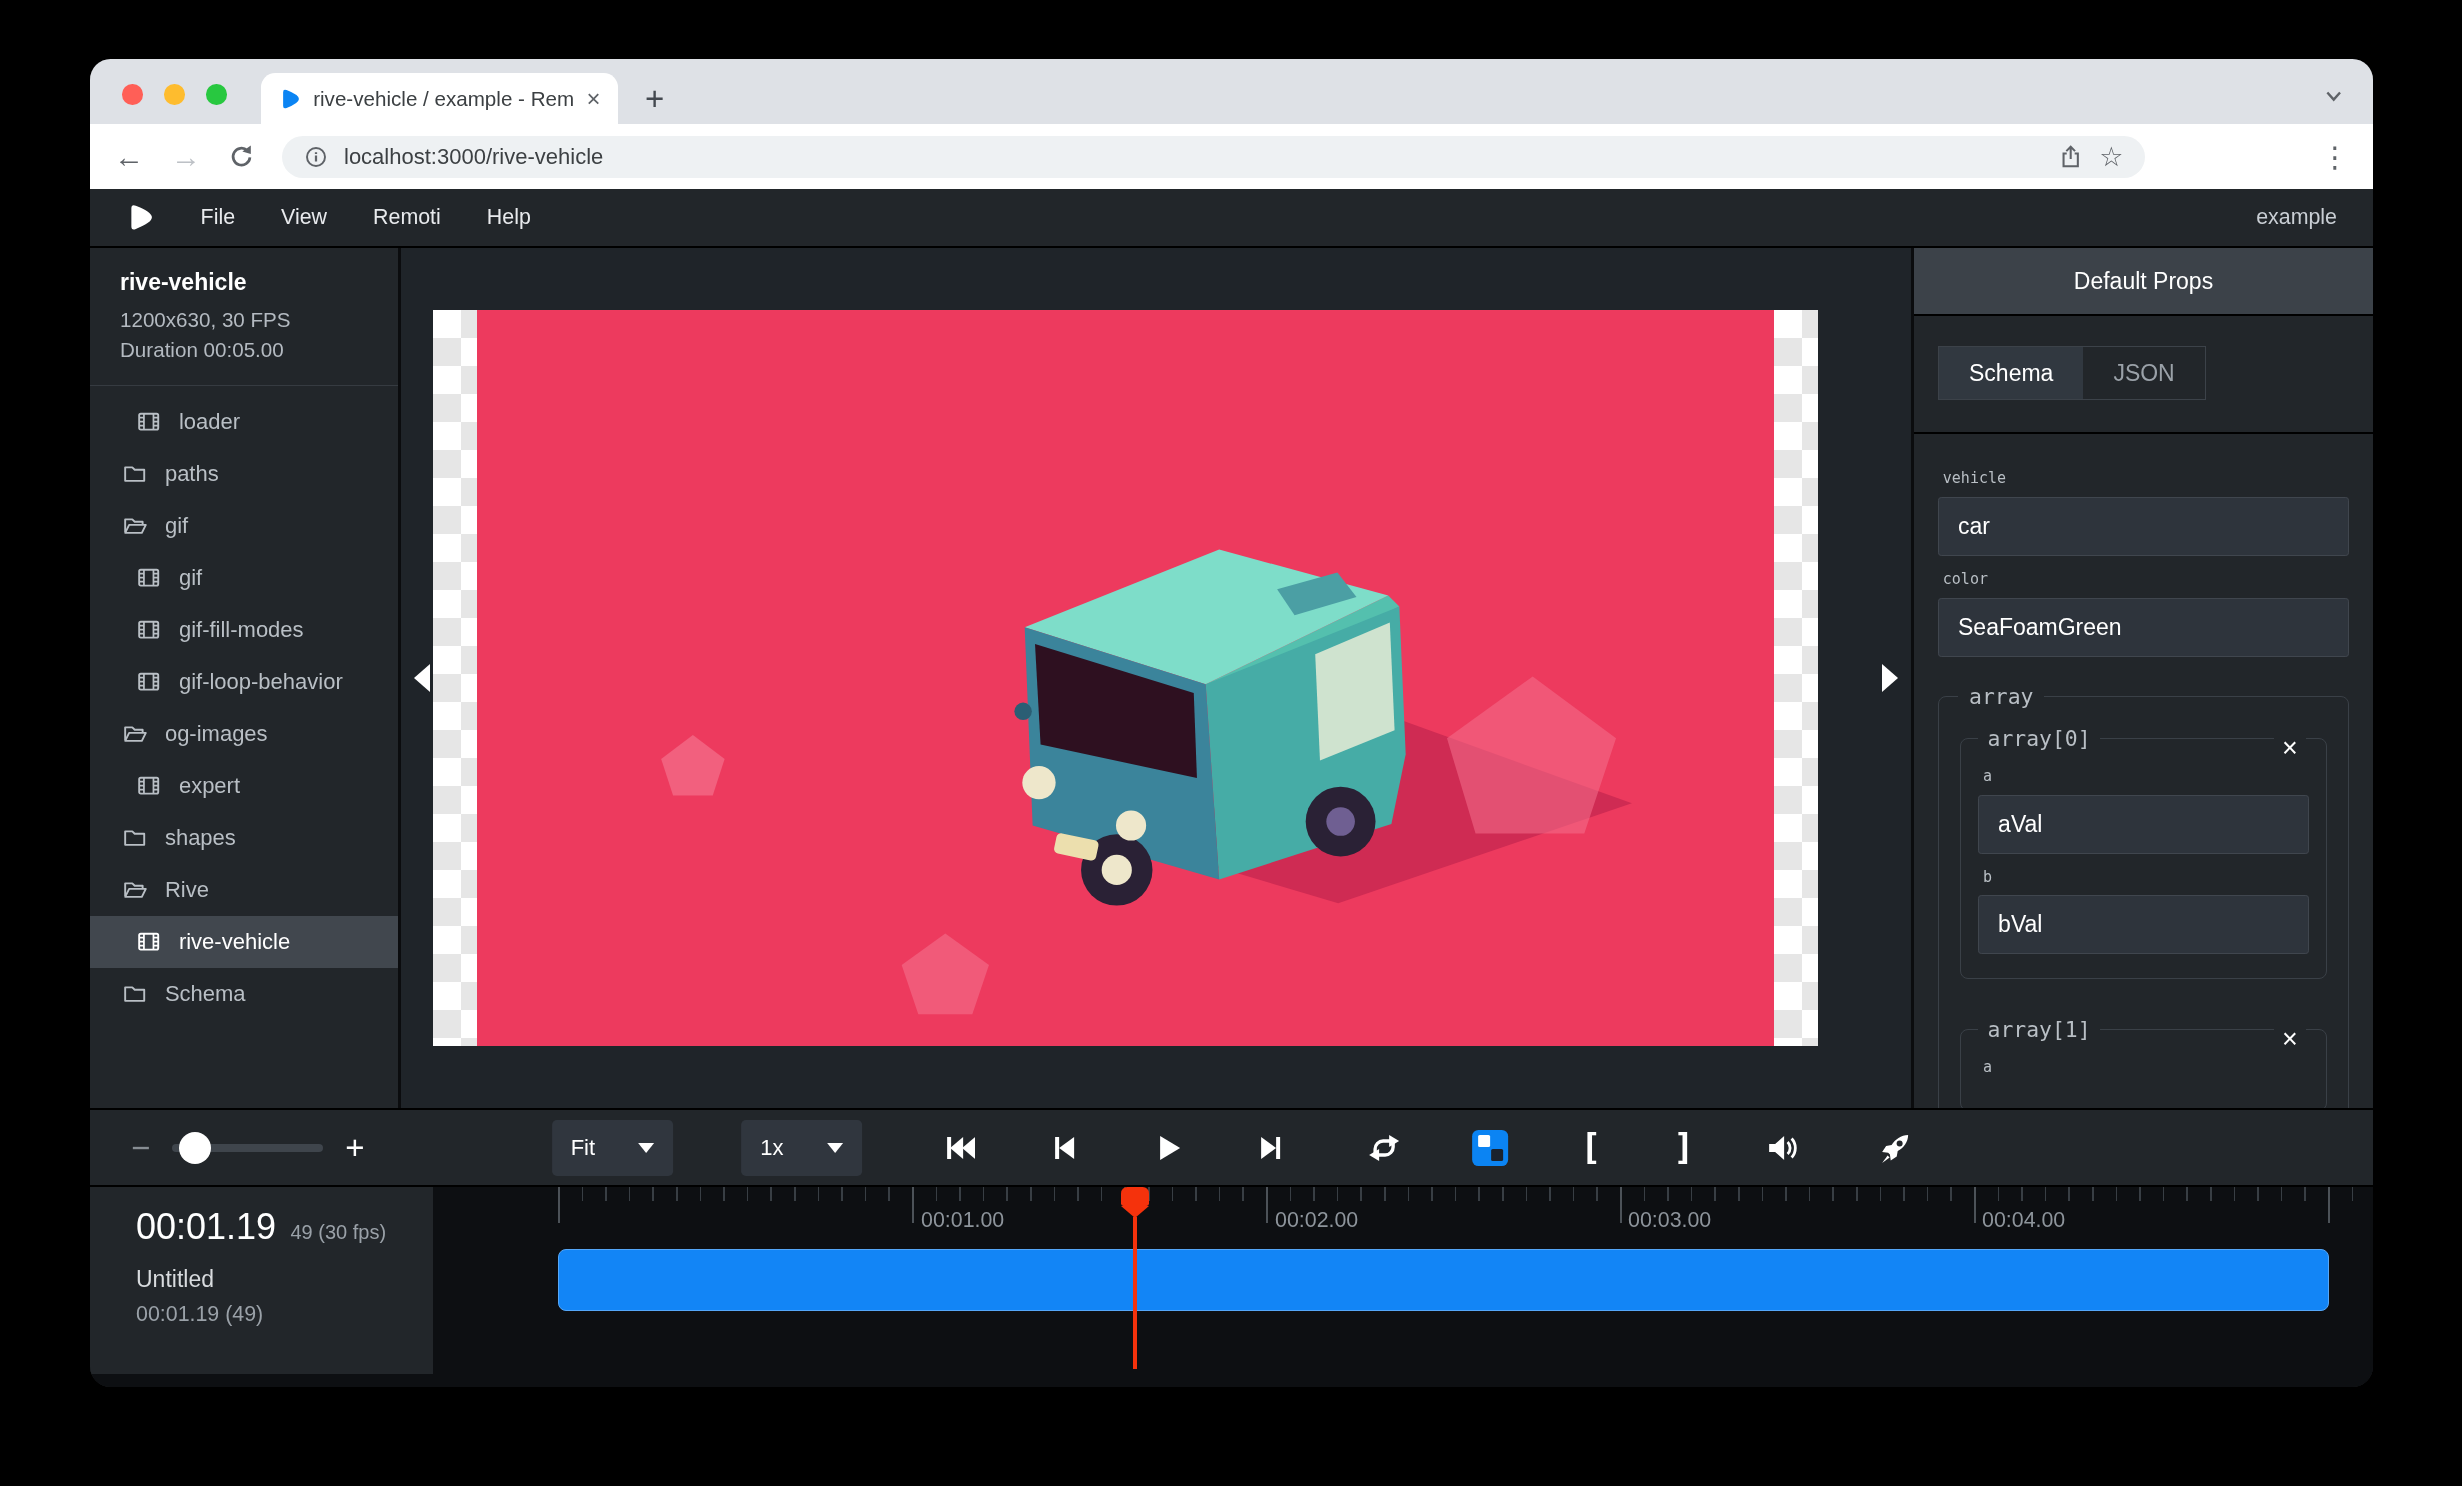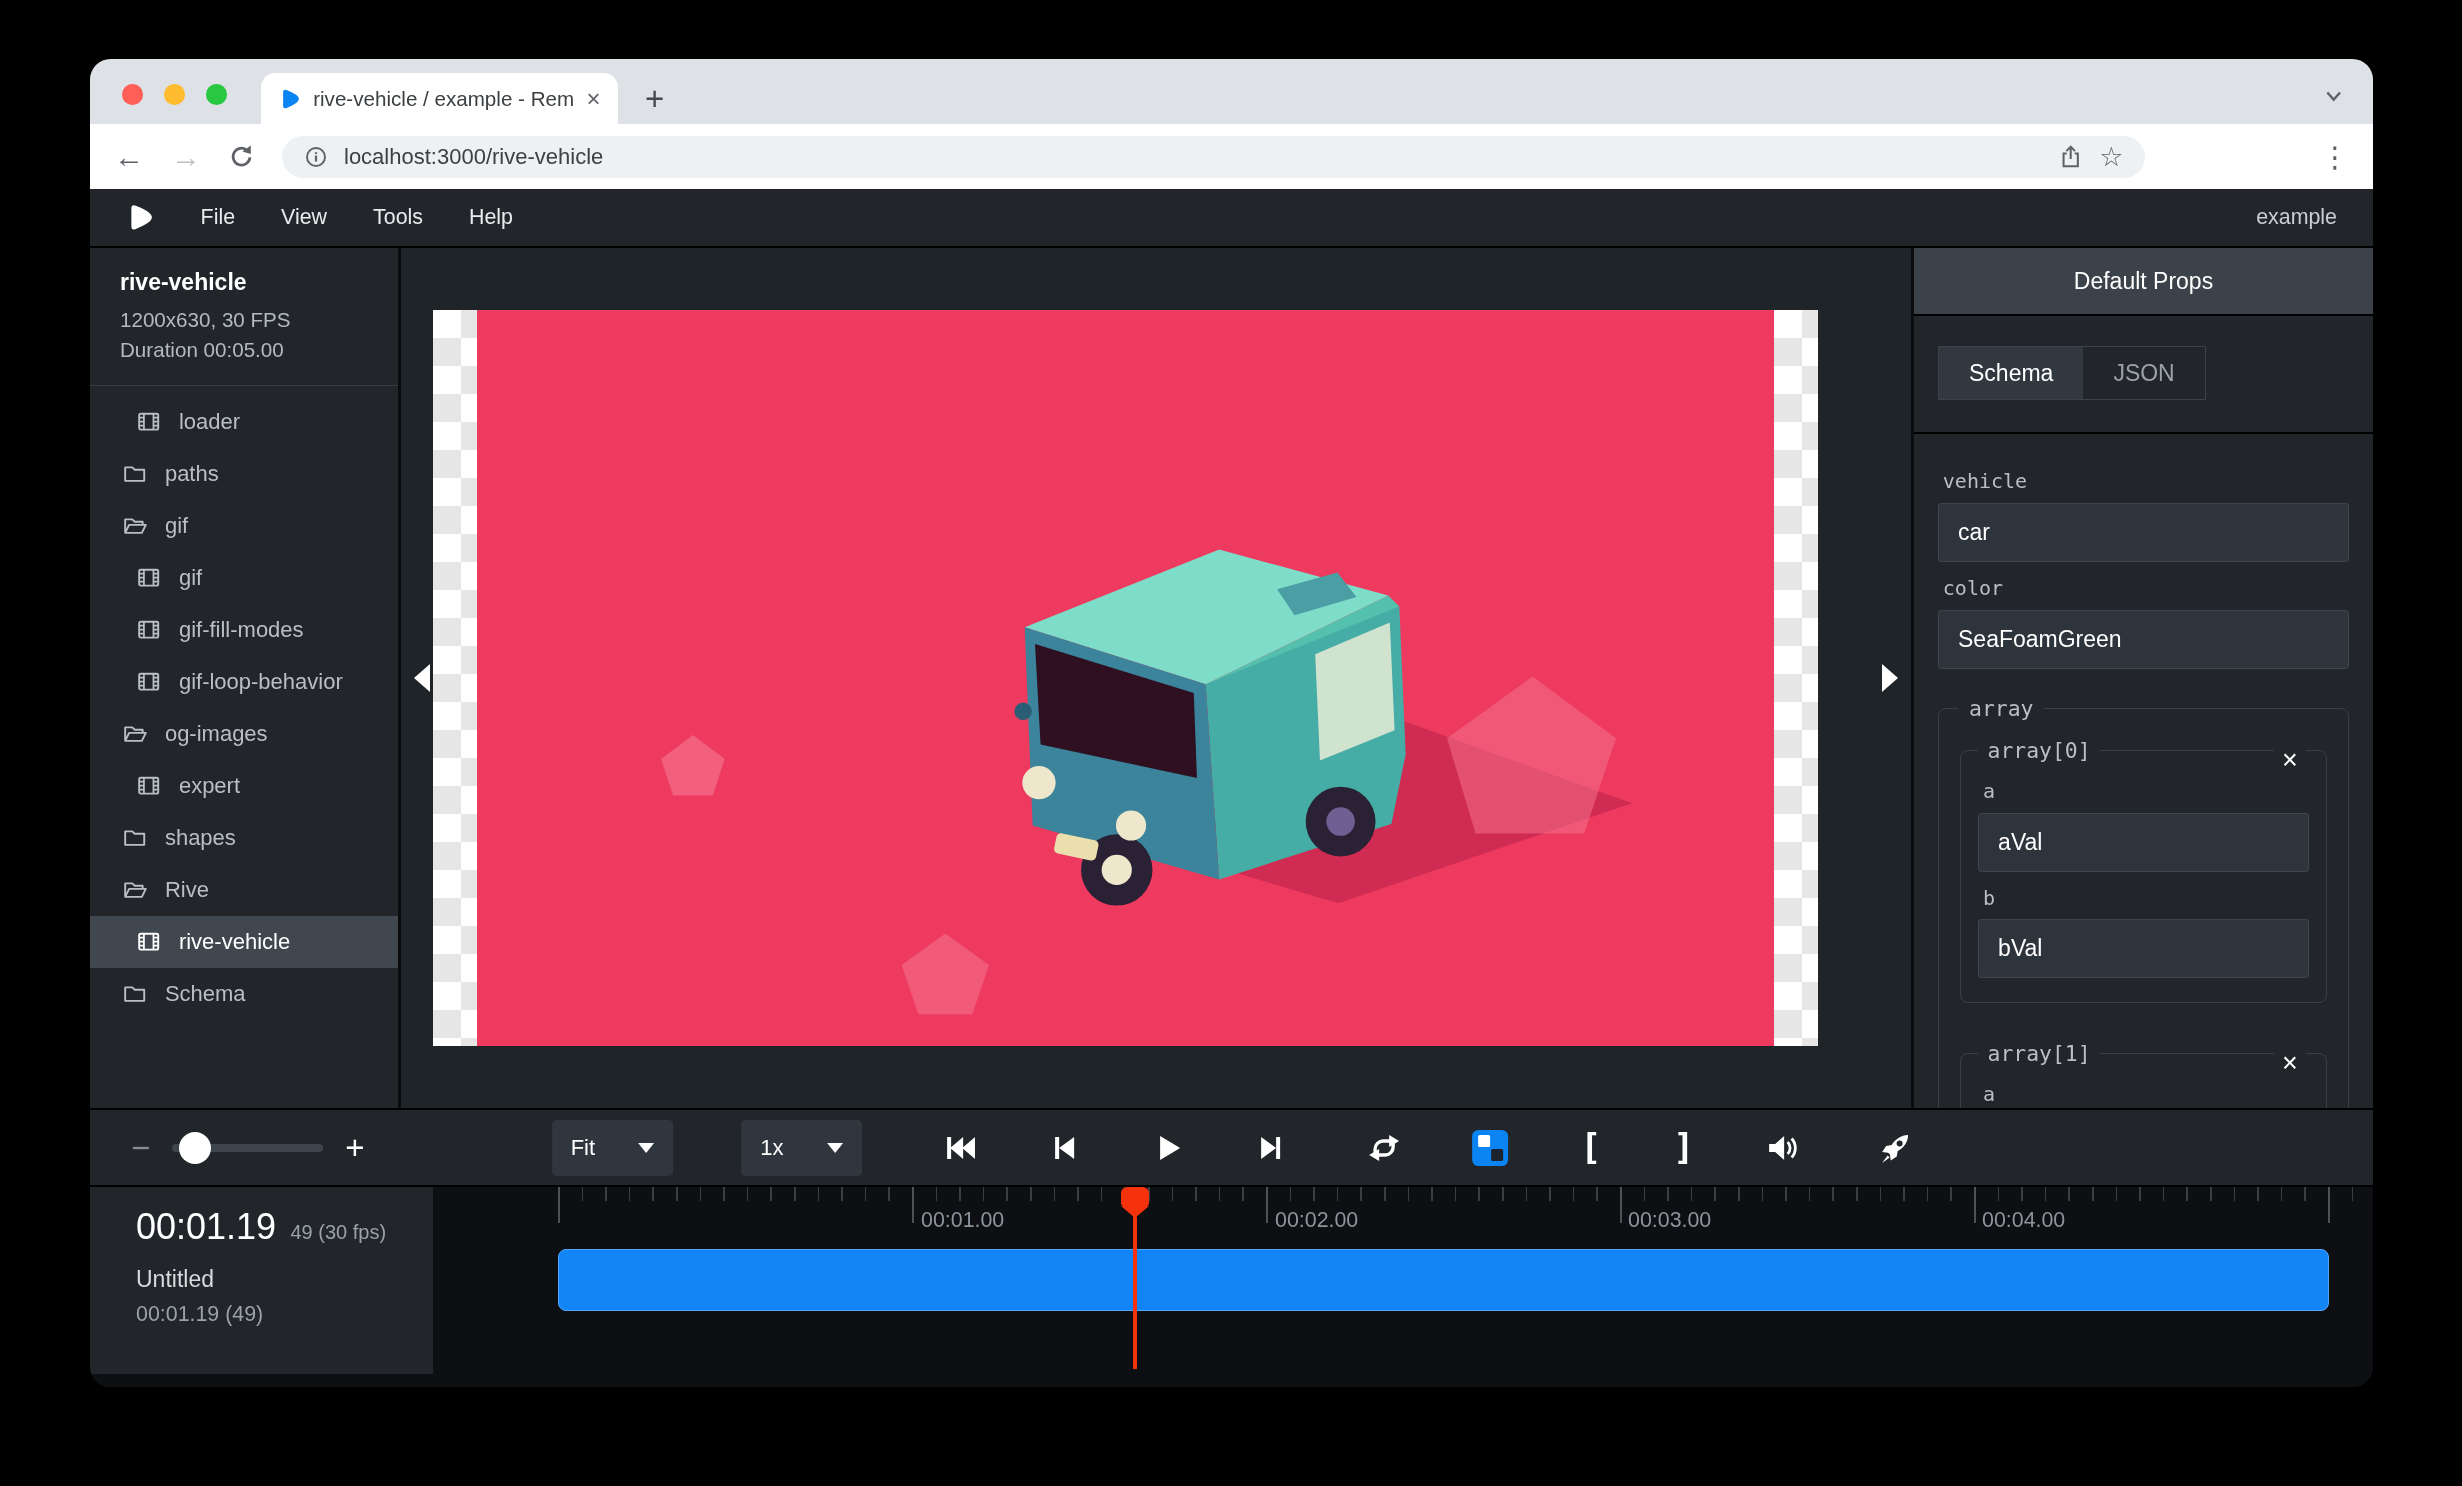--- a/index.html
+++ b/index.html
@@ -66,21 +66,21 @@
   .rightpanel { width:462px; flex:none; background:#22262a; border-left:3.2px solid #0b0c0e;
     display:flex; flex-direction:column; overflow:hidden; }
   .rtabs { height:68px; flex:none; display:flex; border-bottom:2.4px solid #000; }
   .rtab { flex:1; display:flex; align-items:center; justify-content:center; font-size:23px; color:#a9b0b7; background:#22262a; }
   .rtab.active { background:#3c4249; color:#fff; }
   .modewrap { padding:30px 24px 32px; border-bottom:2.4px solid #000; flex:none; }
   .mode { display:inline-flex; border:1.6px solid #3c4249; background:#22262a; }
   .mseg { padding:12.7px 30px; font-size:23px; color:#9aa1a8; }
   .mseg.active { background:#313840; color:#fff; }
   .rbody { flex:1; padding:20.6px 24px 0; overflow:hidden; }
-  .flabel { font-family:"DejaVu Sans Mono", monospace; font-size:20px; color:#b9bfc5; margin:14.3px 4.8px 9.5px; }
+  .flabel { font-family:"DejaVu Sans Mono", monospace; font-size:15px; color:#b9bfc5; margin:14.3px 4.8px 9.5px; }
   .finput { display:block; width:100%; height:59px; background:#2e343c; border:1.6px solid #40464e; border-radius:3.2px;
     color:#fff; font-size:23px; padding:0 19px; font-family:"Liberation Sans", sans-serif; outline:none; }
   fieldset.arr { border:1.6px solid #3a4047; border-radius:8px; margin-top:27px; padding:1.6px 19px 24px; }
   fieldset.arr > legend { font-family:"DejaVu Sans Mono", monospace; font-size:21.4px; color:#b9bfc5; padding:0 11px; }
   fieldset.arritem { position:relative; border:1.6px solid #3a4047; border-radius:8px; margin:16px 1.6px 0; padding:1.6px 17.5px 24px; }
   fieldset.arritem + fieldset.arritem { margin-top:38px; }
   fieldset.arritem > legend { font-family:"DejaVu Sans Mono", monospace; font-size:21.4px; color:#b9bfc5; padding:0 9.5px; }
   .xbtn { position:absolute; top:-19px; right:20.6px; background:#22262a; color:#fff; font-size:27px; padding:0 8px; line-height:1.2; }
 
   
@@ -240,21 +240,21 @@
     </div>
     <span class="kebab">⋮</span>
   </div>
 
   <div class="appbar">
     <svg class="icon logo" viewBox="0 0 36 36" width="28.6" height="28.6">
         <use href="#i-logo" fill="#fff"></use>
       </svg>
     <span class="menu-item">File</span>
     <span class="menu-item">View</span>
-    <span class="menu-item">Tools</span>
+    <span class="menu-item">Remoti</span>
     <span class="menu-item">Help</span>
     <span class="right-label">example</span>
   </div>
 
   <div class="main">
 
     <div class="sidebar">
       <div class="shead">
         <div class="stitle">rive-vehicle</div>
         <div class="smeta">1200x630, 30 FPS</div>

